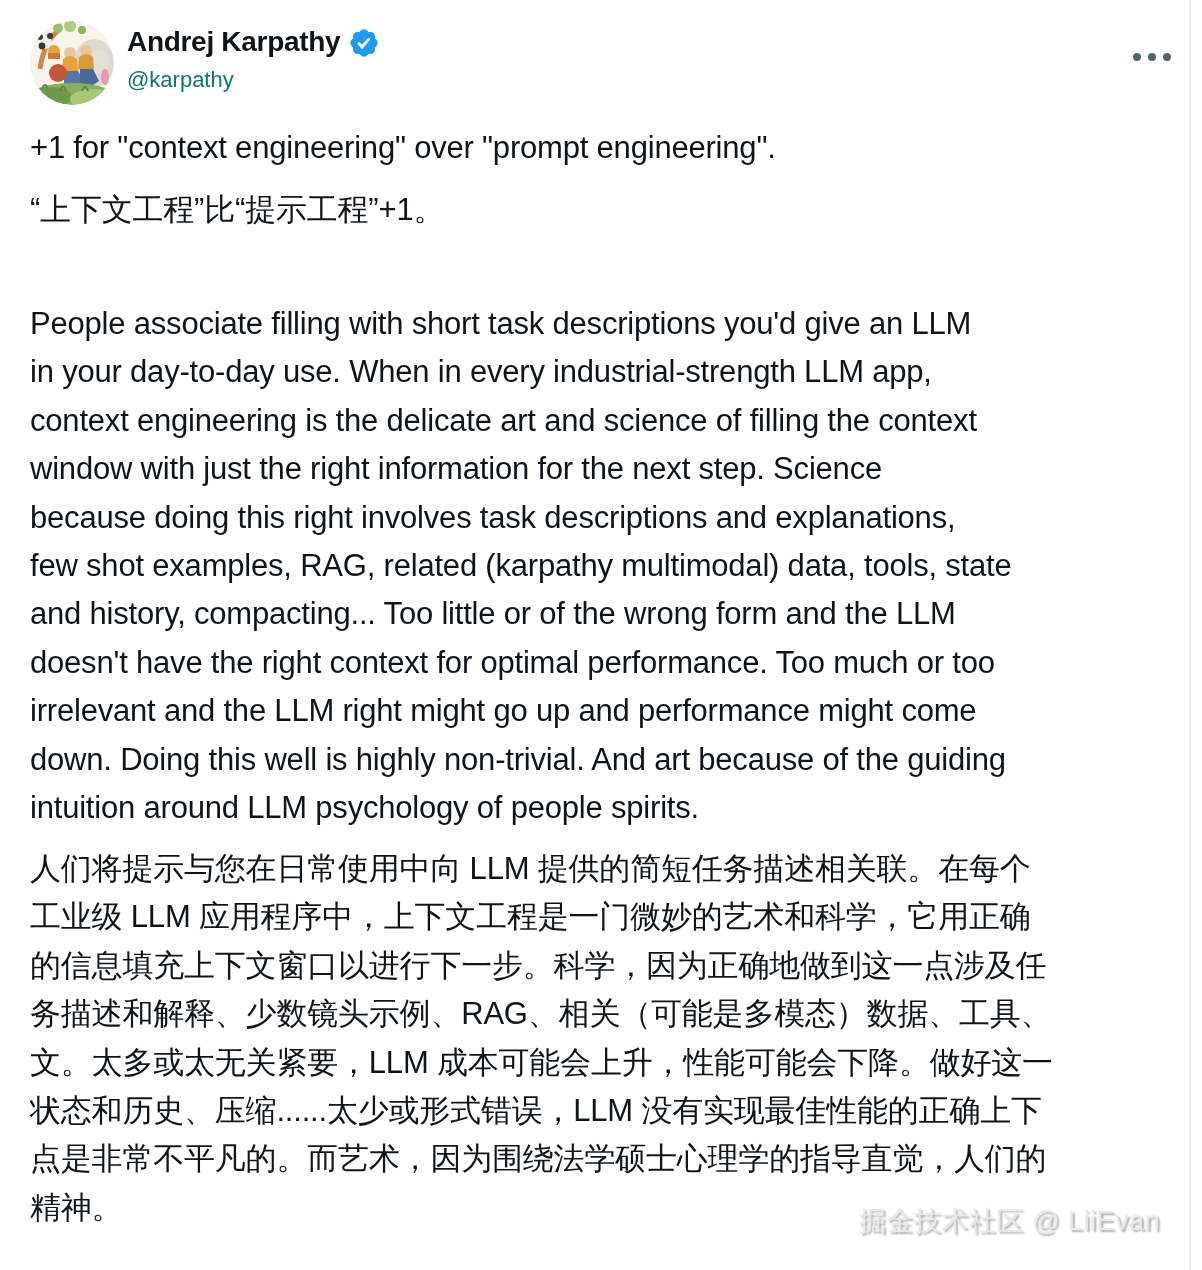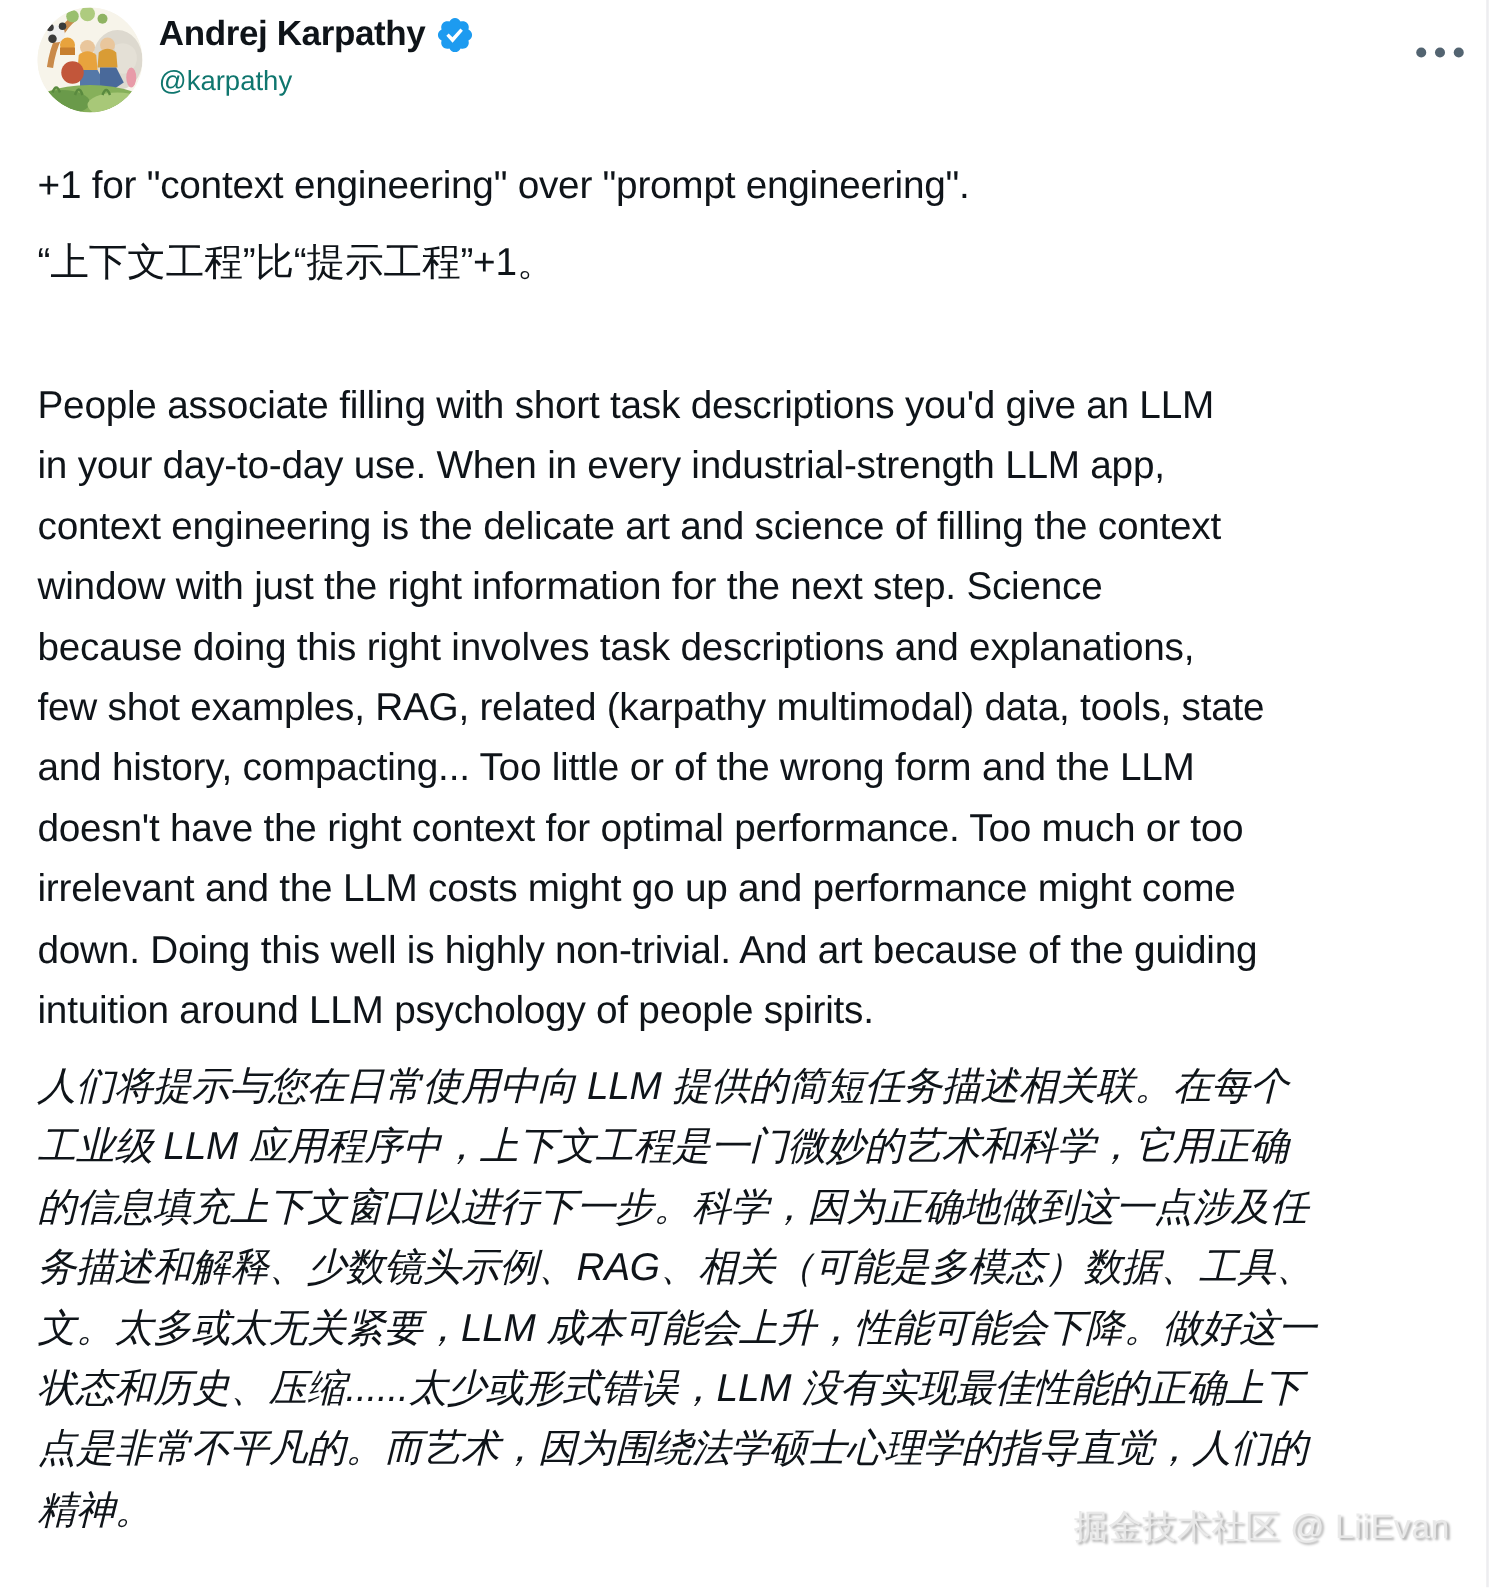--- a/index.html
+++ b/index.html
@@ -9,21 +9,21 @@
     font-family: "Liberation Sans", "DejaVu Sans", sans-serif;
     color: #0f1419;
     overflow: hidden;
     position: relative;
   }
   .card-right-border {
     position: absolute; left: 1189px; top: 0; bottom: 0;
     width: 2px; background: #ededf0;
   }
   
-  .header { position: absolute; left: 30px; top: 6px; right: 40px; height: 90px; }
+  .header { position: absolute; left: 30px; top: 21px; right: 40px; height: 90px; }
   .avatar {
     position: absolute; left: 0; top: 0;
     width: 84px; height: 84px; border-radius: 50%;
     overflow: hidden; background: #f6f3e9;
   }
   .avatar svg { display: block; width: 84px; height: 84px; }
   .name-block { position: absolute; left: 97px; top: 4px; }
   .display-name-row { display: flex; align-items: center; gap: 8px; }
   .display-name {
     font-size: 28px; font-weight: bold; color: #0f1419;
@@ -43,21 +43,21 @@
   
   .tweet-text {
     position: absolute; left: 30px; width: 1140px;
     font-size: 31px; line-height: 48.4px;
     color: #0f1419; letter-spacing: -0.2px;
   }
   .tweet-text .tl { white-space: nowrap; }
   .p-en-short { top: 124px; }
   .p-zh-short { top: 186px; }
   .p-en-long  { top: 300px; }
-  .p-zh-long  { top: 845px; font-style: italic; }
+  .p-zh-long  { top: 845px; }
   
   .watermark {
     position: absolute; right: 42px; top: 1203px;
     font-size: 27px; color: #e9e9e9;
     text-shadow: 2px 2px 2px #ababab;
     letter-spacing: 0.5px; white-space: nowrap;
   }
 </style>
 </head>
 <body>
@@ -131,21 +131,21 @@
 
 <div class="tweet-text p-en-long">
     <div class="tl">People associate filling with short task descriptions you'd give an LLM</div>
     <div class="tl">in your day-to-day use. When in every industrial-strength LLM app,</div>
     <div class="tl">context engineering is the delicate art and science of filling the context</div>
     <div class="tl">window with just the right information for the next step. Science</div>
     <div class="tl">because doing this right involves task descriptions and explanations,</div>
     <div class="tl">few shot examples, RAG, related (karpathy multimodal) data, tools, state</div>
     <div class="tl">and history, compacting... Too little or of the wrong form and the LLM</div>
     <div class="tl">doesn't have the right context for optimal performance. Too much or too</div>
-    <div class="tl">irrelevant and the LLM costs might go up and performance might come</div>
+    <div class="tl">irrelevant and the LLM right might go up and performance might come</div>
     <div class="tl">down. Doing this well is highly non-trivial. And art because of the guiding</div>
     <div class="tl">intuition around LLM psychology of people spirits.</div>
   </div>
 
 <div class="tweet-text p-zh-long">
     <div class="tl">人们将提示与您在日常使用中向 LLM 提供的简短任务描述相关联。在每个</div>
     <div class="tl">工业级 LLM 应用程序中，上下文工程是一门微妙的艺术和科学，它用正确</div>
     <div class="tl">的信息填充上下文窗口以进行下一步。科学，因为正确地做到这一点涉及任</div>
     <div class="tl">务描述和解释、少数镜头示例、RAG、相关（可能是多模态）数据、工具、</div>
     <div class="tl">文。太多或太无关紧要，LLM 成本可能会上升，性能可能会下降。做好这一</div>

